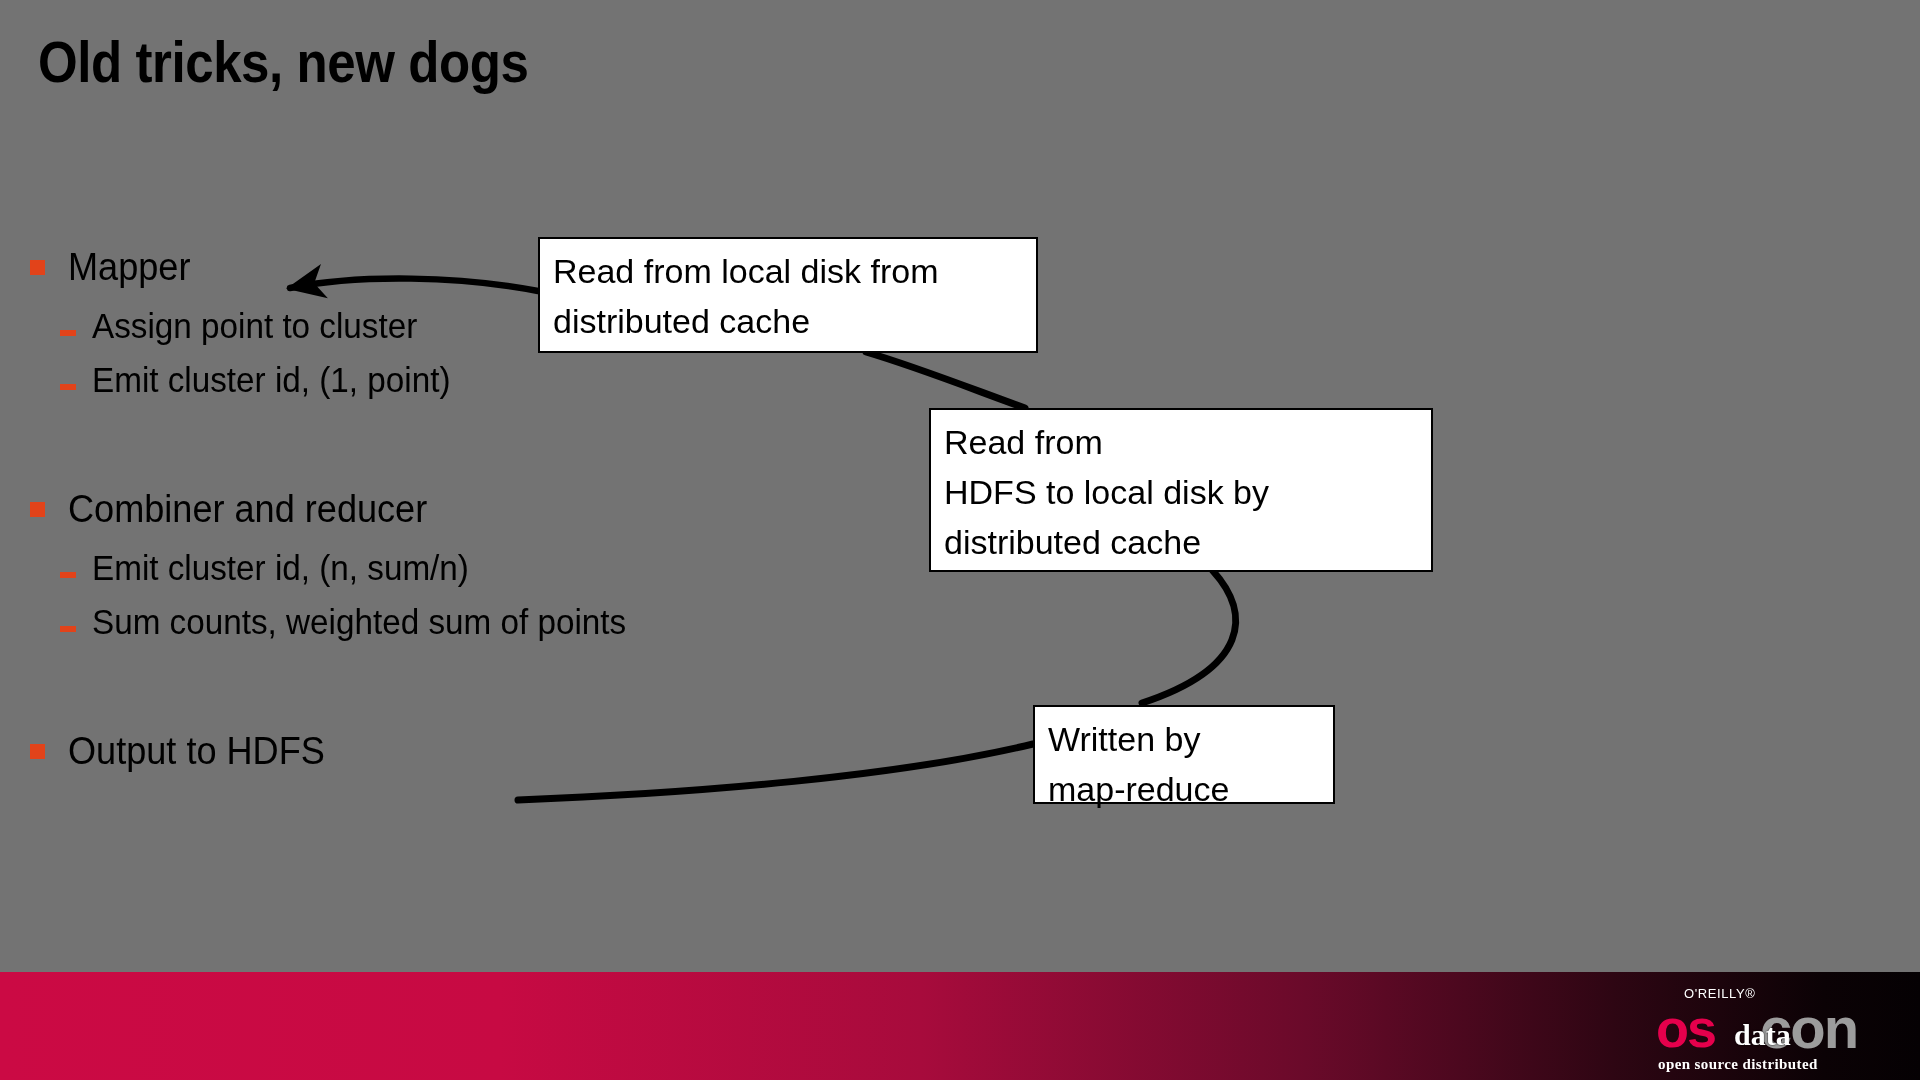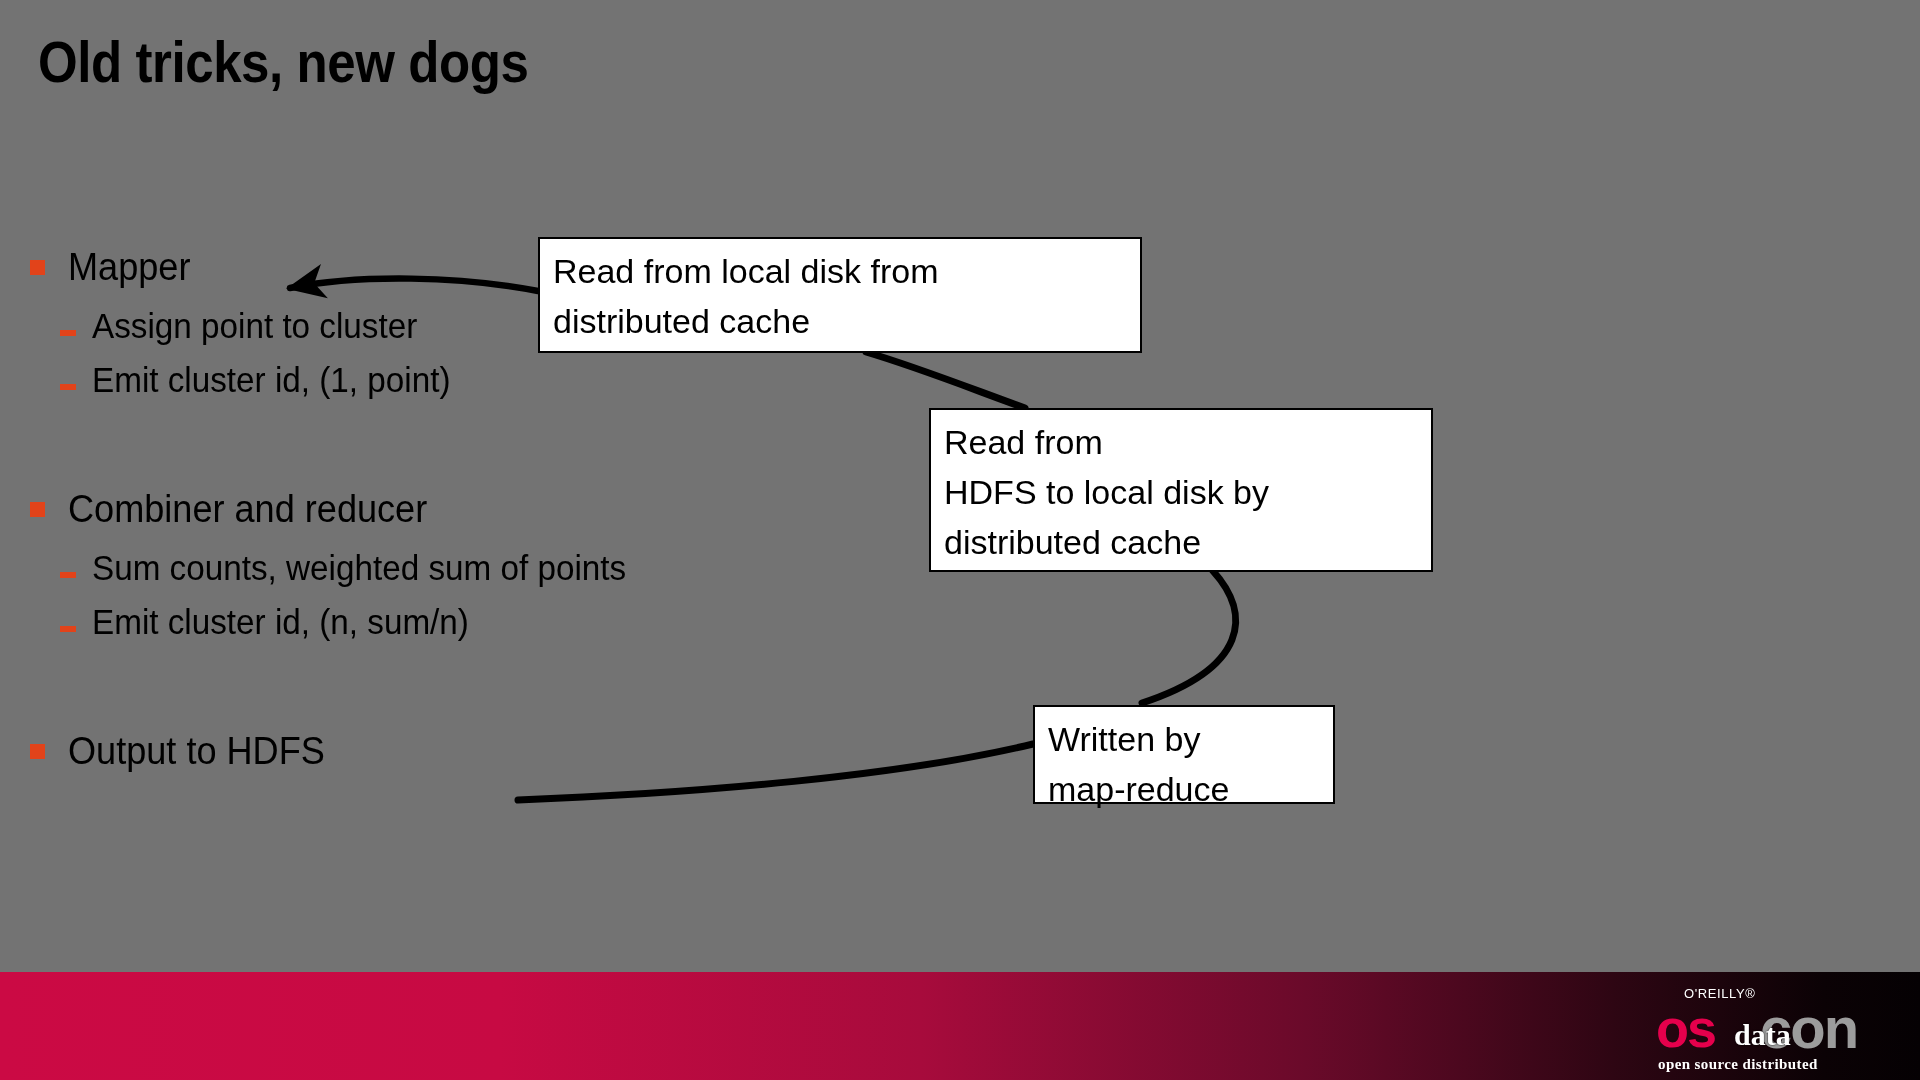--- a/index.html
+++ b/index.html
@@ -101,21 +101,21 @@
     border: 2px solid #000000;
     background: #ffffff;
     color: #000000;
     font-size: 34px;
     line-height: 50px;
     padding: 7px 12px 7px 13px;
     white-space: pre-line;
     z-index: 5;
   }
 
-  #callout-1 { left: 538px; top: 237px;  width: 604px; height: 116px; }
+  #callout-1 { left: 538px; top: 237px;  width: 500px; height: 116px; }
   #callout-2 { left: 929px; top: 408px;  width: 504px; height: 164px; }
   #callout-3 { left: 1033px; top: 705px; width: 302px; height: 99px; }
 
   
   .connectors {
     position: absolute;
     left: 0; top: 0;
     width: 1920px;
     height: 1080px;
     z-index: 3;
@@ -239,25 +239,25 @@
     </div>
 
     <div class="group-gap"></div>
 
     <div class="l1-item">
       <span class="l1-bullet"></span>
       <span class="l1-text">Combiner and reducer</span>
     </div>
     <div class="l2-item">
       <span class="l2-dash"></span>
-      <span class="l2-text">Sum counts, weighted sum of points</span>
+      <span class="l2-text">Emit cluster id, (n, sum/n)</span>
     </div>
     <div class="l2-item">
       <span class="l2-dash"></span>
-      <span class="l2-text">Emit cluster id, (n, sum/n)</span>
+      <span class="l2-text">Sum counts, weighted sum of points</span>
     </div>
 
     <div class="group-gap"></div>
 
     <div class="l1-item">
       <span class="l1-bullet"></span>
       <span class="l1-text">Output to HDFS</span>
     </div>
 
   </div>

